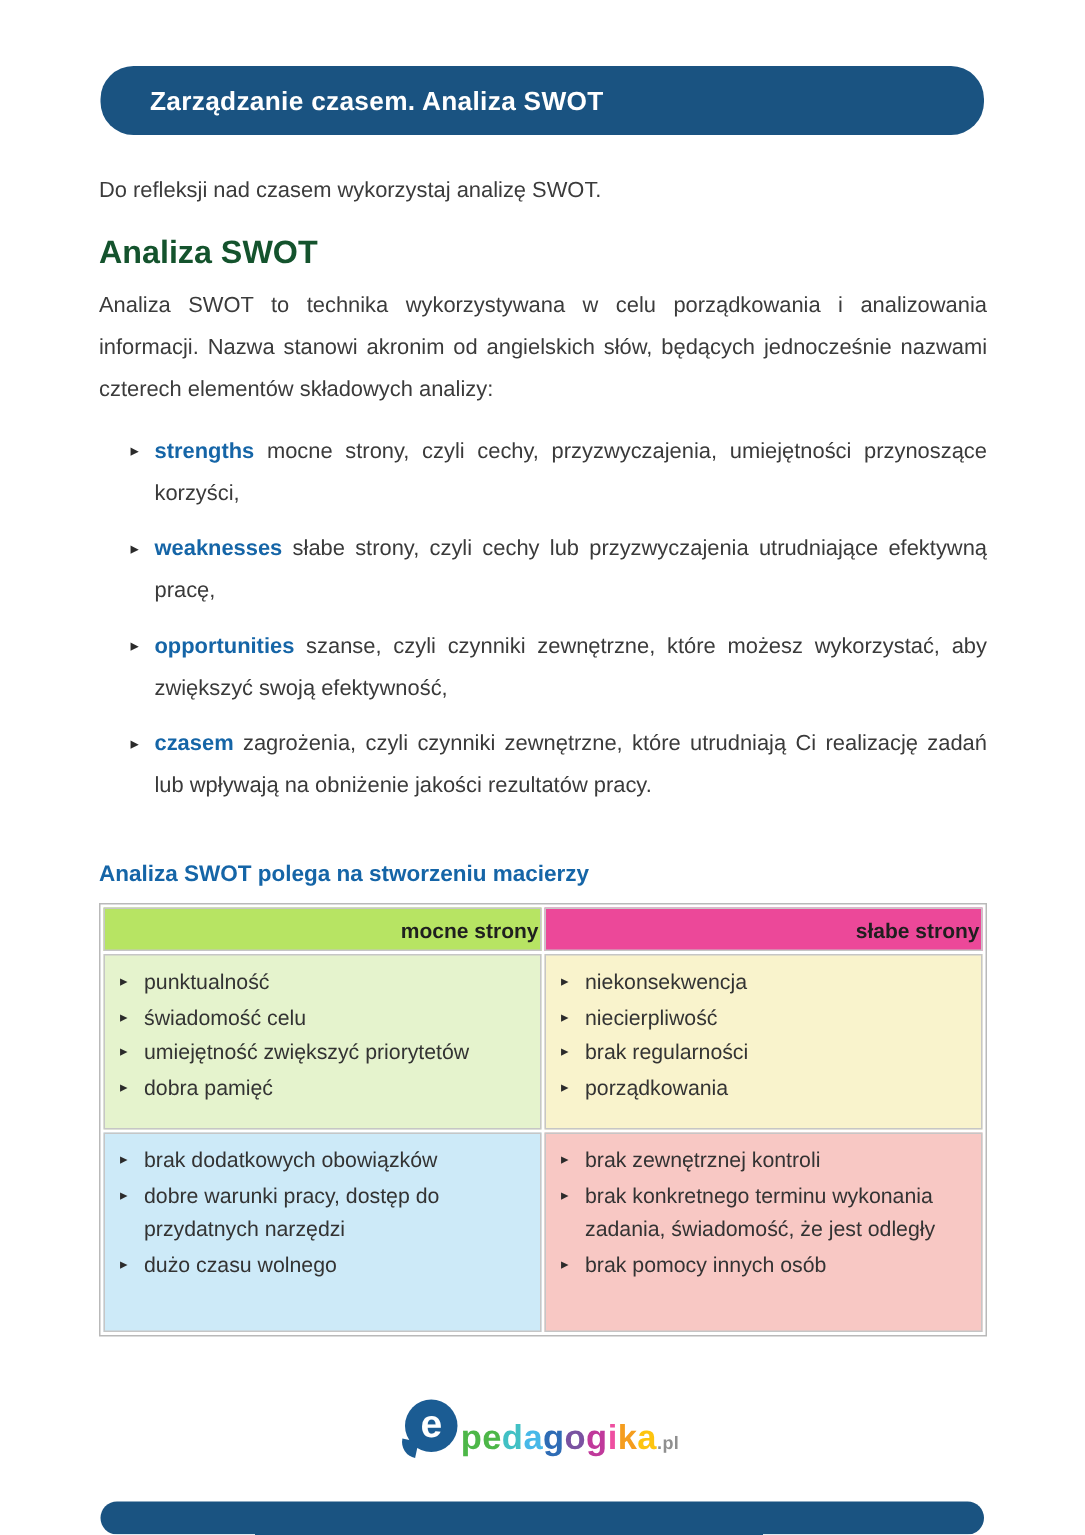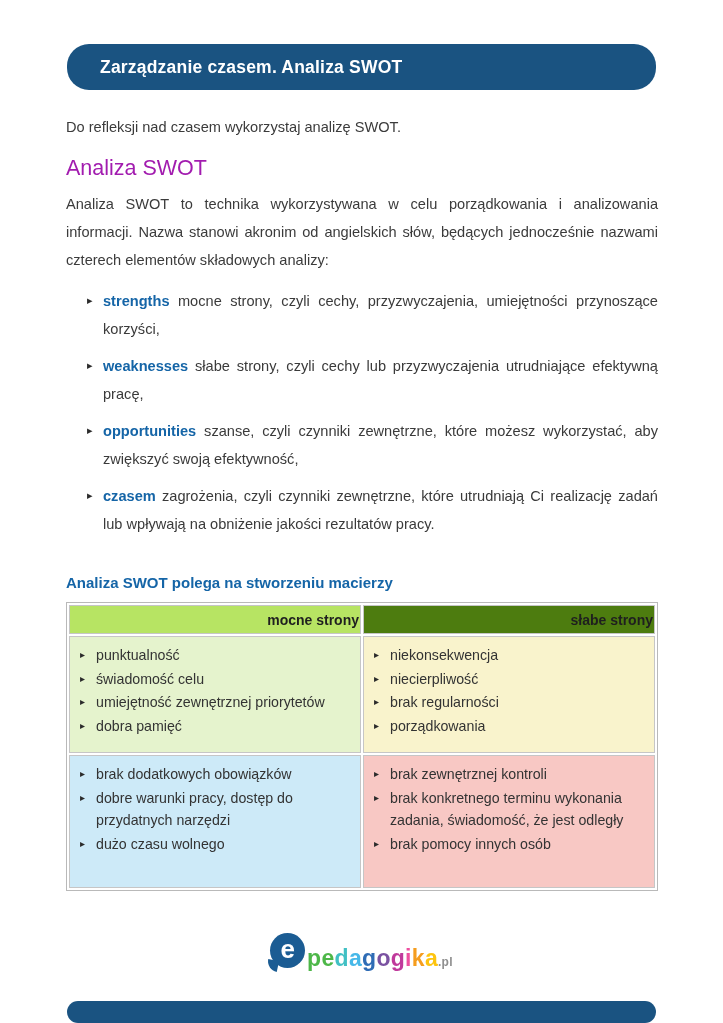--- a/index.html
+++ b/index.html
@@ -9,21 +9,21 @@
   }
   
   .header-bar {
     position:absolute; left:67px; top:44px; width:589px; height:46px;
     background:#1a5381; border-radius:22px; display:flex; align-items:center;
   }
   .header-title { color:#ffffff; font-weight:bold; font-size:17.5px; padding-left:33px; letter-spacing:0.2px; }
   
   .content { position:absolute; left:66px; top:113px; width:592px; }
   p.body { font-size:14.6px; line-height:28px; text-align:justify; margin:0 0 10px 0; color:#3b3b3b; }
-  .h1 { color:#a21caf; font-size:21.5px; font-weight:normal; margin:15px 0 9px 0; }
+  .h1 { color:#14532d; font-size:21.5px; font-weight:bold; margin:15px 0 9px 0; }
   .h2 { color:#1565a7; font-size:15px; font-weight:bold; margin:36px 0 11px 0; }
   ul.swot { list-style:none; margin:13px 0 0 0; padding:0; }
   ul.swot li {
     position:relative; padding-left:37px; margin-bottom:9px;
     font-size:14.6px; line-height:28px; text-align:justify;
   }
   .marker {
     position:absolute; left:21px; top:0; font-size:11px; line-height:28px;
     color:#2b2b2b; font-family:"DejaVu Sans", sans-serif;
   }
@@ -40,21 +40,21 @@
   table.matrix td { vertical-align:top; padding:7px 10px 12px 8px; border:1px solid #c6c6c6; }
   td.row1 { height:96px; }
   td.row2 { height:112px; }
   td ul { list-style:none; margin:0; padding:0; }
   td ul li {
     position:relative; padding-left:18px; font-size:14.2px;
     line-height:22.5px; margin-bottom:1px; color:#333333; text-align:left;
   }
   td .marker { left:2px; top:0; font-size:10px; line-height:22.5px; }
   .q-green  { background:#b7e463; }
-  .q-yellow { background:#4d7c0f; }
+  .q-yellow { background:#ec4899; }
   .q-blue   { background:#63c3ef; }
   .q-red    { background:#f0837b; }
   .qb-green  { background:#e5f3cd; }
   .qb-yellow { background:#f9f3cc; }
   .qb-blue   { background:#cdeaf8; }
   .qb-red    { background:#f8c8c4; }
   
   .logo { position:absolute; left:0; top:933px; width:723px; display:flex; justify-content:center; }
   .logo-inner { display:flex; align-items:flex-start; }
   .logo-bubble {
@@ -128,21 +128,21 @@
       <tbody>
           <tr>
         <th class="q-green">mocne strony</th>
         <th class="q-yellow">słabe strony</th>
       </tr>
       <tr>
         <td class="qb-green row1">
           <ul>
             <li><span class="marker">▸</span><span>punktualność</span></li>
             <li><span class="marker">▸</span><span>świadomość celu</span></li>
-            <li><span class="marker">▸</span><span>umiejętność zewnętrznej priorytetów</span></li>
+            <li><span class="marker">▸</span><span>umiejętność zwiększyć priorytetów</span></li>
             <li><span class="marker">▸</span><span>dobra pamięć</span></li>
           </ul>
         </td>
         <td class="qb-yellow row1">
           <ul>
             <li><span class="marker">▸</span><span>niekonsekwencja</span></li>
             <li><span class="marker">▸</span><span>niecierpliwość</span></li>
             <li><span class="marker">▸</span><span>brak regularności</span></li>
             <li><span class="marker">▸</span><span>porządkowania</span></li>
           </ul>

